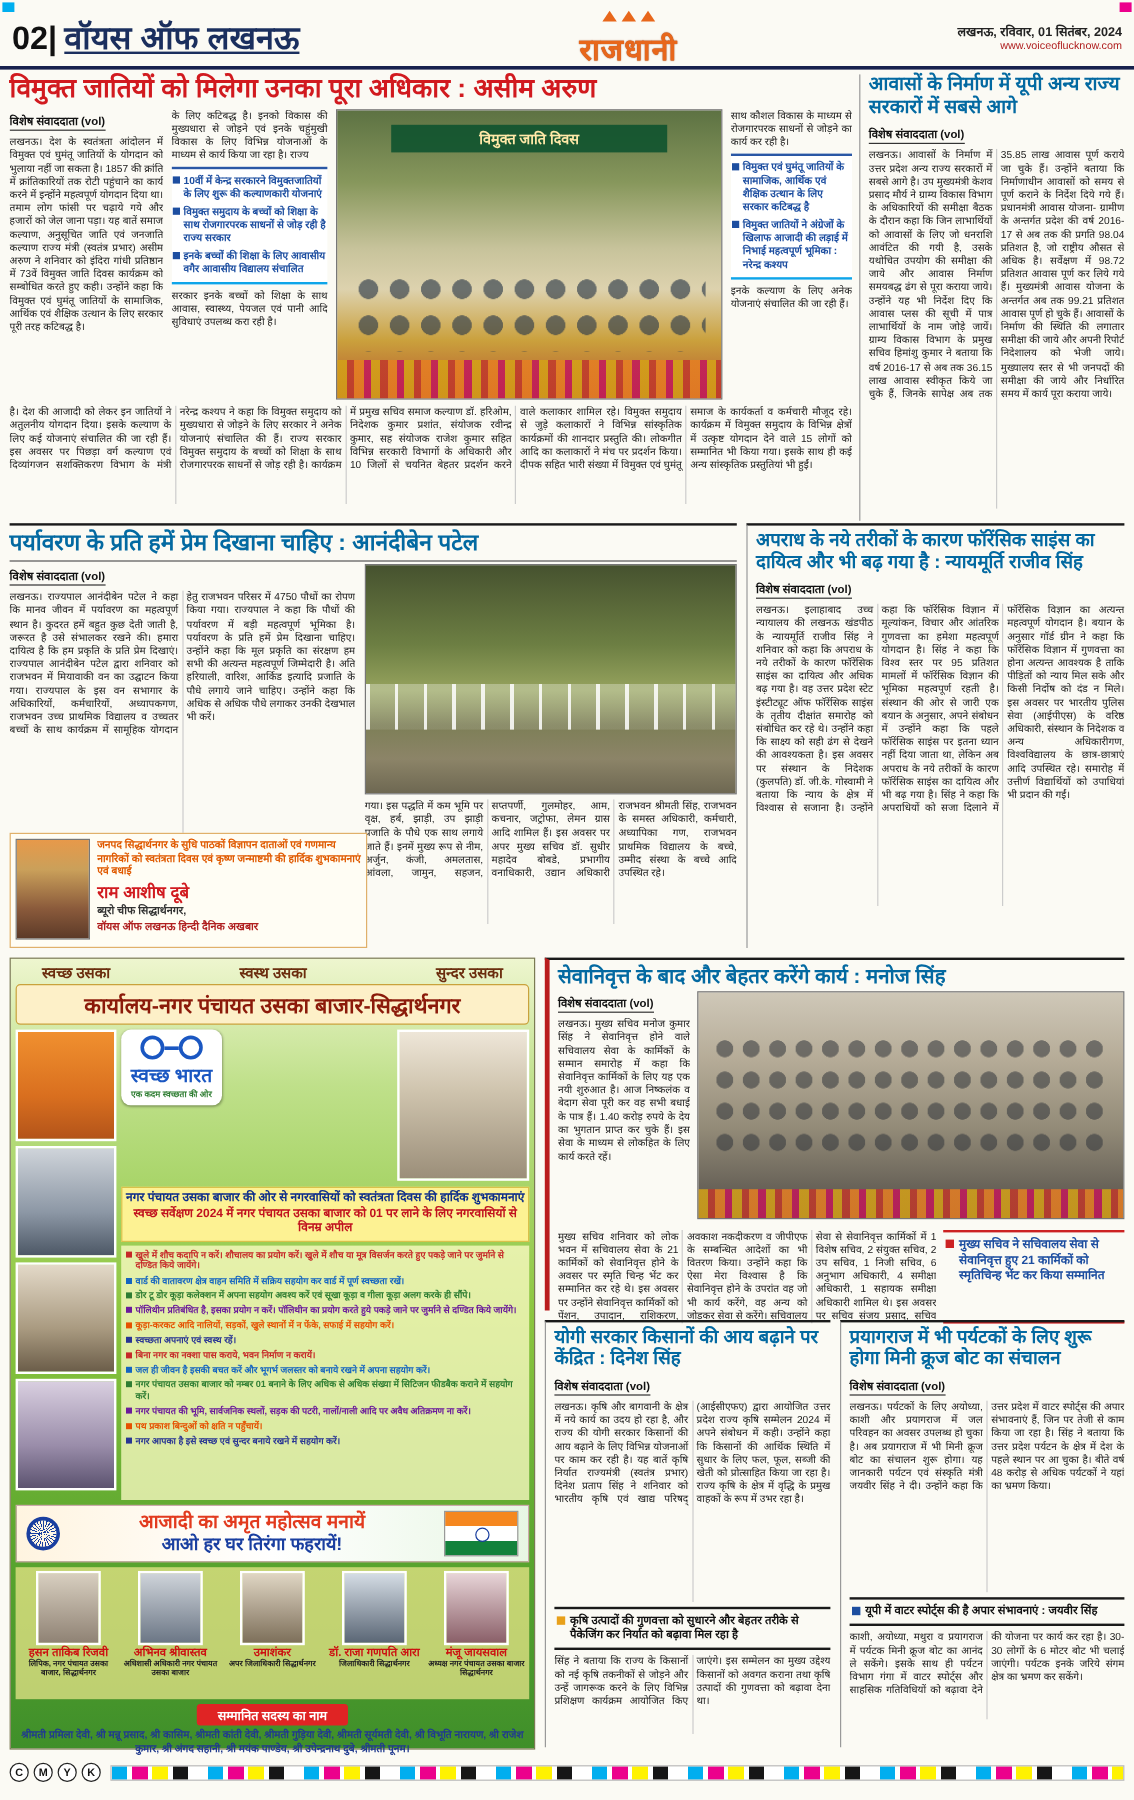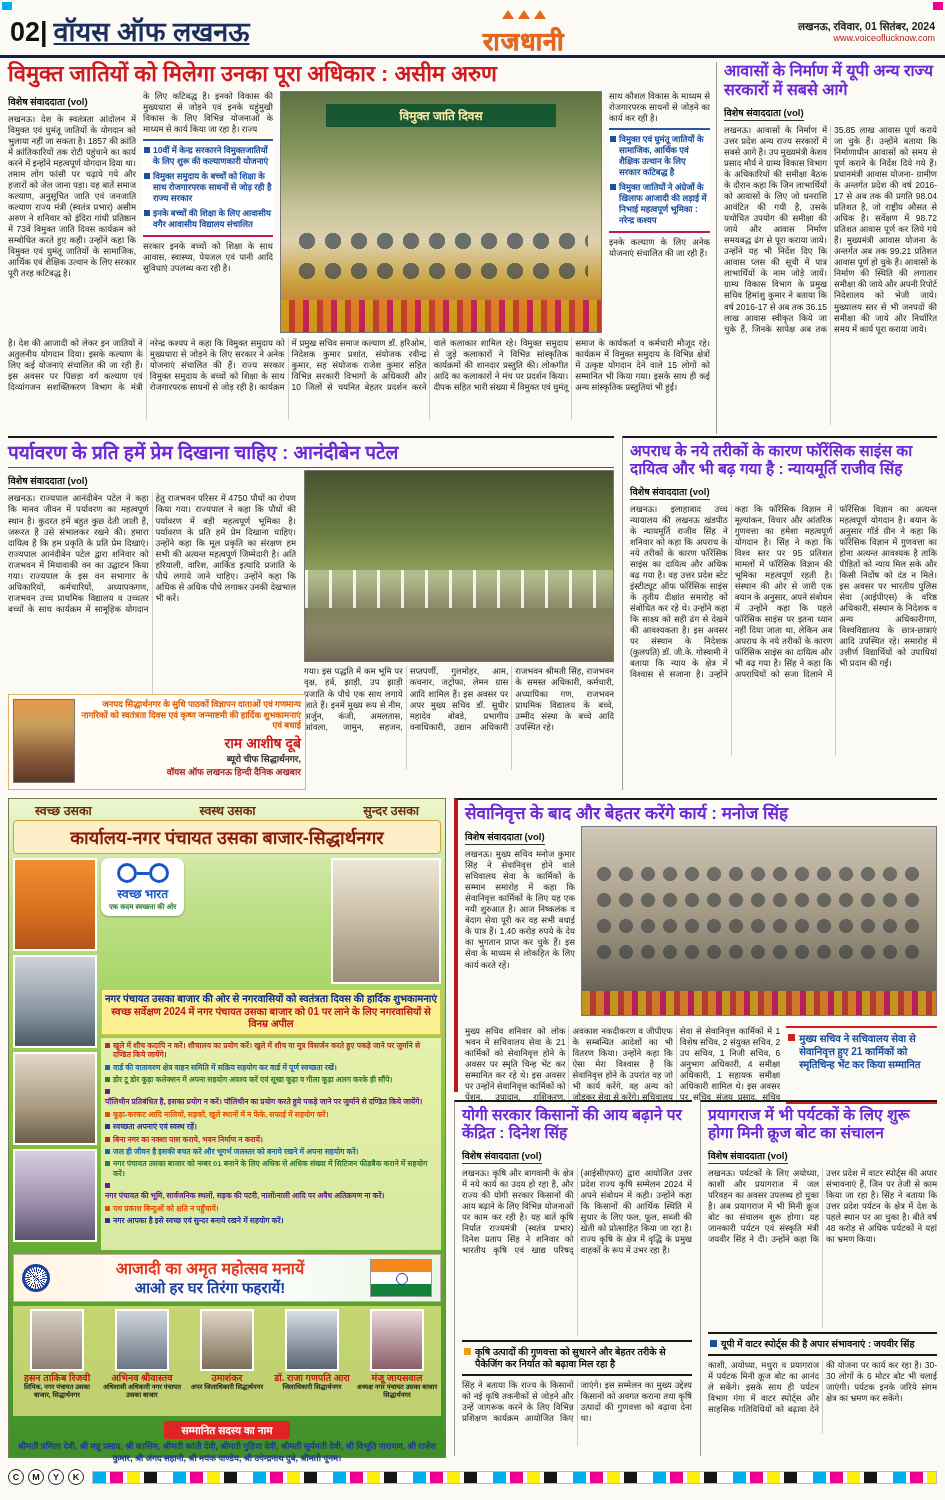--- a/index.html
+++ b/index.html
@@ -24,25 +24,25 @@
   .hdr-right { text-align:right; }
   .dateline { font-size:10.5px; font-weight:bold; color:#222; }
   .website { font-size:9px; color:#b02020; }
 
   
   .body-text { font-size:8.5px; line-height:1.3; text-align:justify; color:#1a1a1a; }
   .cols2 { column-count:2; column-gap:7px; column-rule:1px solid #ccc; }
   .cols3 { column-count:3; column-gap:7px; column-rule:1px solid #ccc; }
   .cols5 { column-count:5; column-gap:7px; column-rule:1px solid #ccc; }
   .byline { display:inline-block; font-size:9.5px; font-weight:bold; color:#111; border-bottom:1px solid #333; padding-bottom:1px; margin:2px 0 4px; }
-  .hl-black { font-weight:bold; color:#6d28d9; line-height:1.18; }
+  .hl-black { font-weight:bold; color:#0369a1; line-height:1.18; }
   .rule-top { border-top:2px solid #1a1a1a; padding-top:4px; }
 
   
-  .bbox { border-top:2px solid #2a57a5; border-bottom:2px solid #be185d; padding:4px 1px 1px; margin:4px 0; background:#fff; }
+  .bbox { border-top:2px solid #2a57a5; border-bottom:2px solid #0ea5e9; padding:4px 1px 1px; margin:4px 0; background:#fff; }
   .bi { display:flex; gap:3px; font-size:8.5px; font-weight:bold; color:#1d4ea0; line-height:1.3; margin-bottom:4px; text-align:left; }
   .sq { flex:none; width:6px; height:6px; background:#1d4ea0; margin-top:2px; }
 
   
   .photo { position:relative; border:1px solid #777; overflow:hidden; }
   .ph-stage { background:linear-gradient(180deg,#5d7243 0%,#87975c 25%,#c7c39b 48%,#ddd2ae 62%,#caa03c 80%,#b4542f 100%); }
   .ph-stage::before { content:""; position:absolute; left:4%; right:4%; bottom:16%; height:28%; background-image:radial-gradient(circle,#2e3b4a 40%,transparent 42%); background-size:26px 30px; opacity:.65; }
   .stage-banner { position:absolute; top:5%; left:14%; right:14%; background:rgba(13,82,45,.88); color:#ffe9a8; font-weight:bold; font-size:12px; text-align:center; padding:3px 0; }
   .flowers::after { content:""; position:absolute; left:0; right:0; bottom:0; height:13%; background:repeating-linear-gradient(90deg,#d4a017 0 8px,#c0392b 8px 14px,#e67e22 14px 22px,#c2185b 22px 28px); opacity:.85; }
   .ph-garden { background:linear-gradient(180deg,#46522f 0%,#6d7f43 35%,#96a35e 55%,#7d7f57 70%,#8c8468 85%,#6e6852 100%); }
@@ -71,53 +71,53 @@
   .env .hl-black { font-size:19px; border-bottom:1px solid #555; padding-bottom:3px; margin-bottom:2px; }
   .env-flex { display:flex; gap:8px; align-items:flex-start; }
 
   
   .forensic { left:622px; top:436px; width:315px; height:354px; border-left:1px solid #999; padding-left:7px; }
   .forensic .hl-black { font-size:15.5px; margin-bottom:2px; }
 
   
   .greet { left:8px; top:694px; width:298px; height:96px; display:flex; gap:6px; border:1px solid #e0b06a; background:#fffdf4; padding:4px; }
   .greet-ph { flex:none; width:62px; height:84px; }
-  .greet-body { flex:1; text-align:right; }
+  .greet-body { flex:1; text-align:left; }
   .greet-msg { font-size:8.6px; font-weight:bold; color:#e05a00; line-height:1.25; }
   .greet-name { font-size:14px; font-weight:bold; color:#d11a1f; margin-top:2px; }
   .greet-t1 { font-size:9px; font-weight:bold; color:#333; }
   .greet-t2 { font-size:9px; font-weight:bold; color:#b02020; }
 
   
   .ad { left:8px; top:798px; width:438px; height:660px; border:1px solid #7a7a52; background:linear-gradient(180deg,#eef6cf 0%,#bfe08a 16%,#8cc63f 45%,#5aa52e 75%,#3f8f2a 100%); padding:3px 4px; }
   .ad-tags { display:flex; justify-content:space-between; padding:0 22px; margin-bottom:1px; }
   .ad-tags span { font-size:12.5px; font-weight:bold; color:#6b2d0e;text-align:center; }
   .ad-title { background:#fdf0c8; border:1px solid #c9a23c; border-radius:4px; color:#8b1a0a; font-size:18px; font-weight:bold; text-align:center; padding:4px 2px; margin-bottom:4px; white-space:nowrap; overflow:hidden; }
   .ad-main { display:flex; gap:4px; height:392px; }
   .ad-left { flex:none; width:84px; display:flex; flex-direction:column; gap:4px; }
   .ad-left .photo { width:100%; height:93px; border:2px solid #fff; }
   .ad-right { flex:1; display:flex; flex-direction:column; }
   .ad-toprow { display:flex; justify-content:space-between; align-items:flex-start; height:128px; margin-bottom:3px; }
   .swachh { background:#fff; border-radius:8px; padding:5px 8px; text-align:center; box-shadow:0 1px 2px rgba(0,0,0,.3); }
   .glasses { display:flex; align-items:center; justify-content:center; margin-bottom:2px; }
   .lens { width:20px; height:20px; border:3px solid #1a57c2; border-radius:50%; }
   .bridge { width:12px; height:3px; background:#1a57c2; }
-  .swachh-t1 { font-size:12px; font-weight:bold; color:#1a57c2; }
+  .swachh-t1 { font-size:16px; font-weight:bold; color:#1a57c2; }
   .swachh-t2 { font-size:7px; font-weight:bold; color:#2e7d32; }
   .ad-modi { width:110px; height:126px; border:2px solid #fff; }
   .ap-head { background:#fdf293; border:1px solid #d9c14a; padding:3px; text-align:center; margin-bottom:3px; }
   .ap-h1 { font-size:10px; font-weight:bold; color:#0d2d8a; line-height:1.25; }
   .ap-h2 { font-size:10px; font-weight:bold; color:#c1121f; line-height:1.25; }
   .appeals { background:rgba(255,252,200,.75); padding:3px 4px; overflow:hidden; flex:1; }
   .ap-item { display:flex; gap:3px; font-size:7.6px; font-weight:bold; line-height:1.3; margin-bottom:2.5px; text-align:left; }
   .ap-sq { flex:none; width:5px; height:5px; margin-top:2px; background:currentColor; }
   .appeals > div:nth-of-type(6n+1){ color:#c62828; }
   .appeals > div:nth-of-type(6n+2){ color:#1565c0; }
   .appeals > div:nth-of-type(6n+3){ color:#2e7d32; }
-  .appeals > div:nth-of-type(6n+4){ color:#6a1b9a;flex-direction:column; }
+  .appeals > div:nth-of-type(6n+4){ color:#6a1b9a; }
   .appeals > div:nth-of-type(6n+5){ color:#e65100; }
   .appeals > div:nth-of-type(6n+6){ color:#283593; }
   .azadi { display:flex; align-items:center; justify-content:space-between; background:linear-gradient(90deg,#fff4e0,#ffffff 50%,#e8f6e4); border:1px solid #caa; margin:4px 0; padding:3px 8px; height:48px; }
   .az-t1 { font-size:16px; font-weight:bold; color:#e23a1e; line-height:1.2; }
   .az-t2 { font-size:15px; font-weight:bold; color:#1a3fa0; line-height:1.2; }
   .chakra { width:28px; height:28px; border:3px solid #1a3fa0; border-radius:50%; background:repeating-conic-gradient(#1a3fa0 0 5deg,transparent 5deg 15deg); }
   .flag { width:62px; height:38px; border:1px solid #999; background:linear-gradient(180deg,#f5871f 0 33%,#ffffff 33% 66%,#12823b 66% 100%); position:relative; }
   .flag::after { content:""; position:absolute; left:50%; top:50%; width:10px; height:10px; margin:-5px 0 0 -5px; border:1.5px solid #1a3fa0; border-radius:50%; }
   .off-row { display:flex; gap:3px; background:rgba(255,240,150,.65); padding:3px; height:110px; }
   .off-row > div { flex:1; text-align:center; overflow:hidden; }

